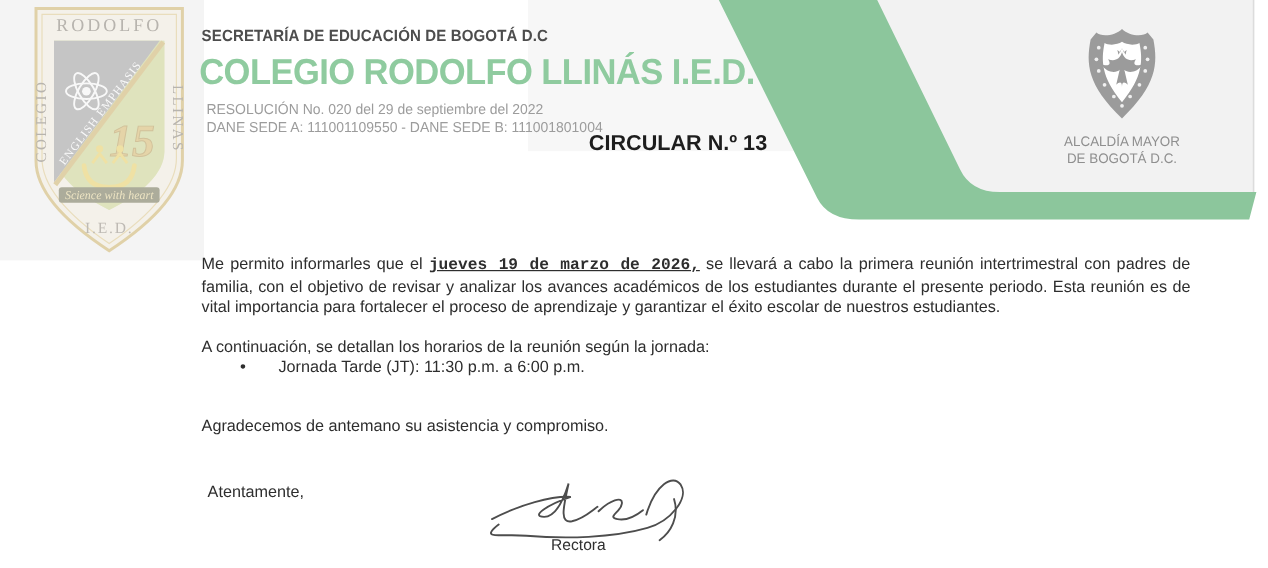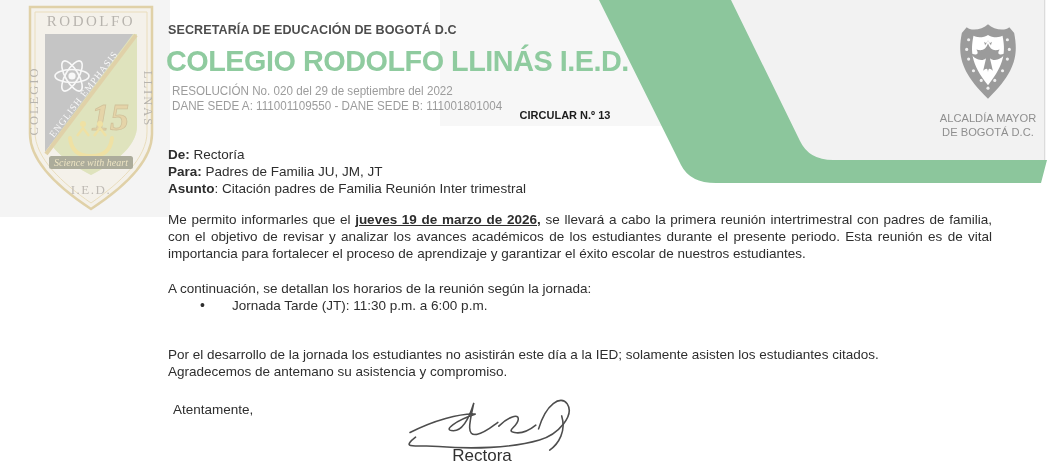--- a/index.html
+++ b/index.html
@@ -17,45 +17,45 @@
   .secretaria { position:absolute; left:168px; top:22px; font-size:13.5px; font-weight:bold; color:#4d4d4d;
                 transform:scaleX(.93); transform-origin:left; letter-spacing:.1px; white-space:nowrap; }
   .school-name { position:absolute; left:166px; top:44px; font-size:30px; font-weight:bold; color:#8fcb9f;
                  transform:scaleX(.96); transform-origin:left; letter-spacing:-.5px; white-space:nowrap; }
   .resolution { position:absolute; left:172px; top:84px; font-size:12px; color:#9c9c9c;
                 transform:scaleX(.97); transform-origin:left; white-space:nowrap; }
   .dane { position:absolute; left:172px; top:99px; font-size:12px; color:#9c9c9c;
           transform:scaleX(.97); transform-origin:left; white-space:nowrap; }
 
   .circular-block { position:absolute; left:425px; top:109px; width:280px; text-align:center; color:#1d1d1d; }
-  .circular-title { font-size:11px; font-weight:bold; }
+  .circular-title { font-size:18px; font-weight:bold; }
   .circular-date { font-size:13.5px; margin-top:3px; }
 
   
-  .alcaldia { position:absolute; left:928px; top:22px; width:120px; text-align:center; }
+  .alcaldia { position:absolute; left:875px; top:22px; width:120px; text-align:center; }
   .alcaldia-label { margin-top:6px; font-size:11.5px; line-height:13.5px; color:#8f8f8f; transform:scaleX(.97); }
 
   
   .letter { color:#2e2e2e; font-size:13.5px; line-height:17.2px; }
   .meta { position:absolute; left:168px; top:146px; }
   .p1 { position:absolute; left:168px; top:211px; width:824px; text-align:justify; }
-  .bold-u { font-weight:bold; text-decoration:underline; }
+  .bold-u { font-weight:bold; text-decoration:underline;font-family:Liberation Mono, monospace; }
   .sched-intro { position:absolute; left:168px; top:280px; }
   .bullets { position:absolute; left:168px; top:297px; list-style:none; }
   .bullets li { position:relative; padding-left:64px; line-height:17.2px; }
   .bullets li::before { content:"\2022"; position:absolute; left:32px; font-size:14px; }
   .p2 { position:absolute; left:168px; top:346px; width:830px; }
   .closing { position:absolute; left:173px; top:401px; }
 
   
   .sig-scrawl { position:absolute; left:382px; top:390px; opacity:.9; }
   .sig-name { position:absolute; left:398px; top:429px; width:168px; text-align:center;
               font-size:11.5px; font-weight:bold; color:#303030; }
   .sig-title { position:absolute; left:398px; top:446px; width:168px; text-align:center;
-               font-size:17px; color:#303030; }
+               font-size:13px; color:#303030; }
 </style>
 </head>
 <body>
 
 <div id="page">
 
   <div class="crest-bg"></div>
 
   <svg class="deco-svg" width="1057" height="200" viewBox="0 0 1057 200">
     <rect x="440" y="0" width="225" height="126" fill="#f7f7f7"></rect>
@@ -131,36 +131,30 @@
     <div class="alcaldia-label">
       <div>ALCALDÍA MAYOR</div>
       <div>DE BOGOTÁ D.C.</div>
     </div>
   </div>
 
   <div class="circular-block">
     <div class="circular-title">CIRCULAR N.º 13</div>
   </div>
 
-  <div class="meta letter">
-    <div><b>De:</b><span> Rectoría</span></div>
-    <div><b>Para:</b><span> Padres de Familia JU, JM, JT</span></div>
-    <div><b>Asunto</b><span>: Citación padres de Familia Reunión Inter trimestral</span></div>
-  </div>
 
   <p class="p1 letter"><span>Me permito informarles que el </span><span class="bold-u">jueves 19 de marzo de 2026,</span><span> se llevará a cabo la primera reunión intertrimestral con padres de familia, con el objetivo de revisar y analizar los avances académicos de los estudiantes durante el presente periodo. Esta reunión es de vital importancia para fortalecer el proceso de aprendizaje y garantizar el éxito escolar de nuestros estudiantes.</span></p>
 
   <div class="sched-intro letter">A continuación, se detallan los horarios de la reunión según la jornada:</div>
 
   <ul class="bullets letter">
     <li>Jornada Tarde (JT): 11:30 p.m. a 6:00 p.m.</li>
   </ul>
 
   <div class="p2 letter">
-    <div>Por el desarrollo de la jornada los estudiantes no asistirán este día a la IED; solamente asisten los estudiantes citados.</div>
     <div>Agradecemos de antemano su asistencia y compromiso.</div>
   </div>
 
   <div class="closing letter">Atentamente,</div>
 
   <svg class="sig-scrawl" width="204" height="74" viewBox="0 0 220 80">
     <g fill="none" stroke="#3a3a3a" stroke-width="1.7" stroke-linecap="round">
       <path d="M 30 46 C 55 33 84 25 101 26 C 80 33 64 44 77 44 C 88 44 95 27 99 14 C 95 33 90 50 102 48 C 112 46 118 40 125 35"></path>
       <path d="M 126 39 C 136 29 148 25 147 32 C 146 40 133 44 143 46 C 153 48 161 42 166 38"></path>
       <path d="M 169 42 C 177 15 193 5 200 15 C 208 27 191 48 170 54 C 139 63 96 64 61 61 C 38 59 18 65 36 51"></path>

